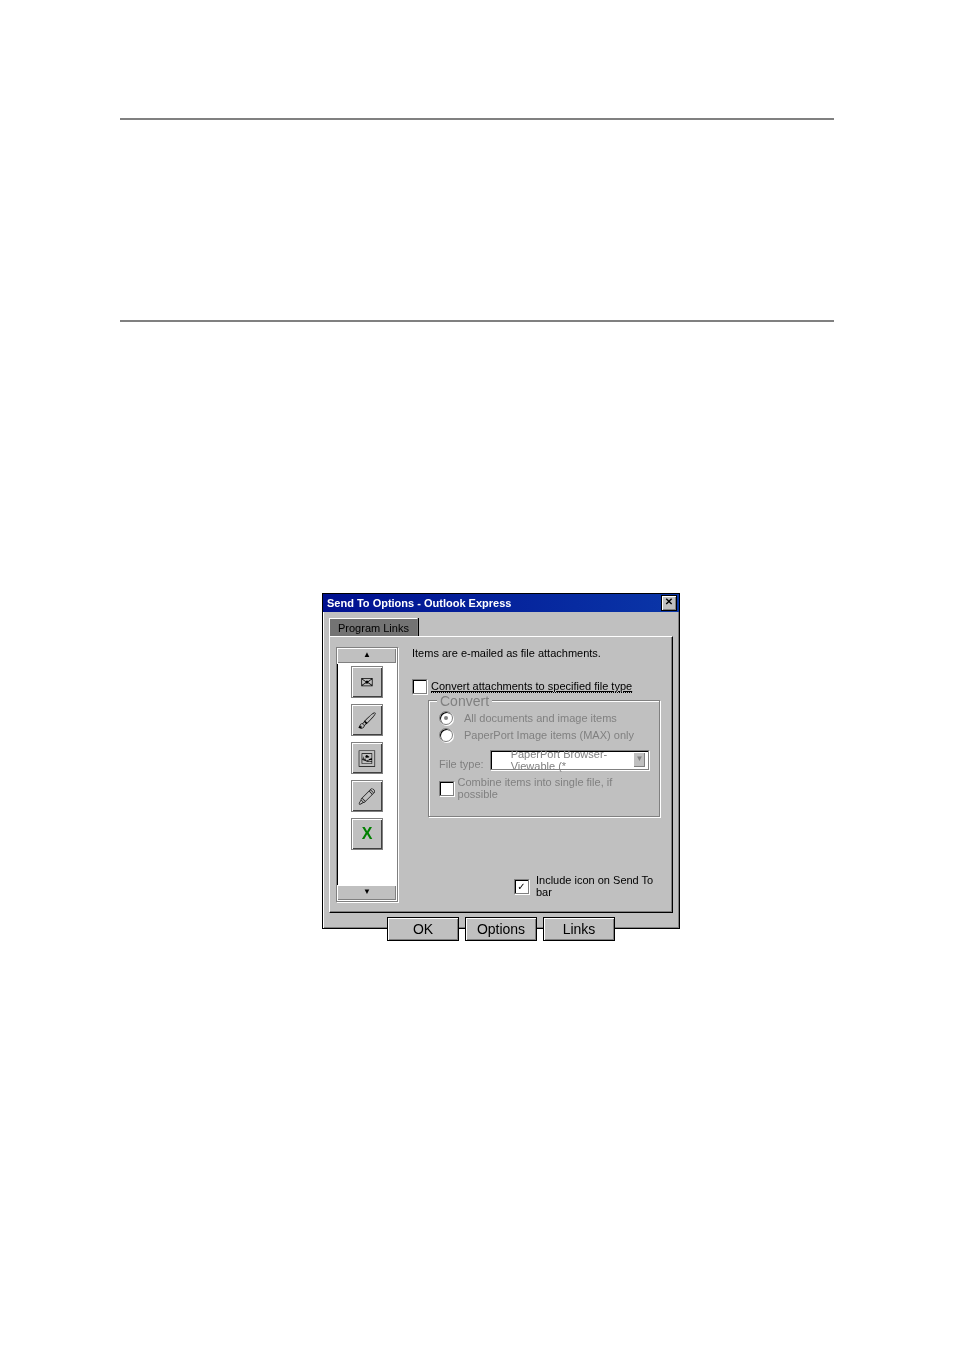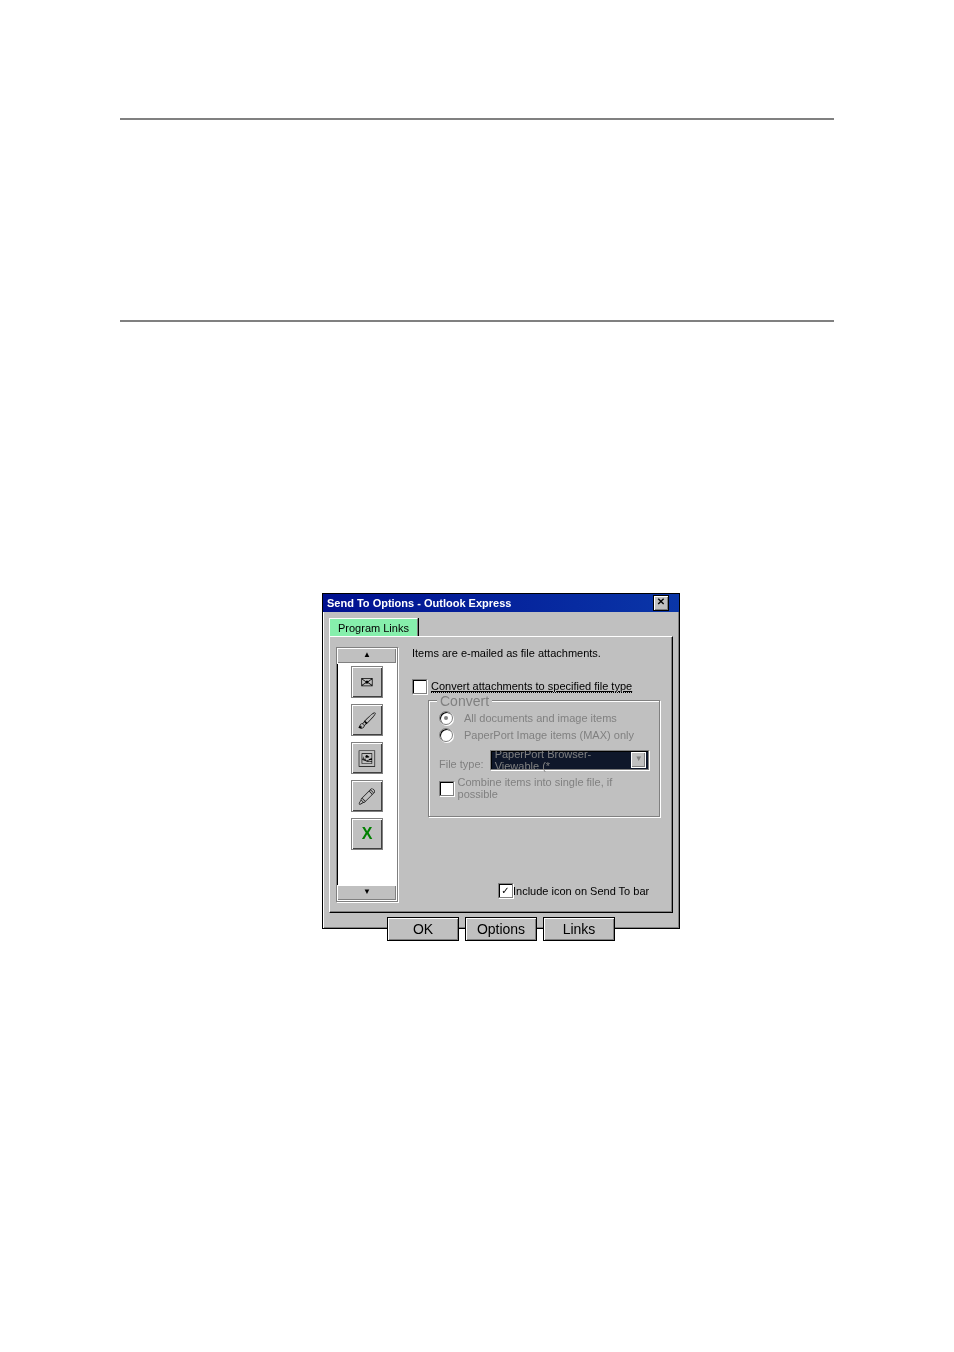--- a/index.html
+++ b/index.html
@@ -38,21 +38,21 @@
     font-family: Tahoma, "MS Sans Serif", sans-serif;
     font-size: 11px;
   }
   .titlebar {
     height: 18px;
     background: linear-gradient(to right, #001090, #0a36a8);
     color: #fff;
     display: flex;
     align-items: center;
     justify-content: space-between;
-    padding: 0 10px 0 4px;
+    padding: 0 2px 0 4px;
     font-weight: bold;
   }
   .title-text { white-space: nowrap; }
   .close-box {
     width: 14px; height: 14px;
     background: #c0c0c0;
     border: 1px solid #000;
     box-shadow: inset 1px 1px 0 #fff, inset -1px -1px 0 #808080;
     color: #000;
     font-size: 10px;
@@ -64,21 +64,21 @@
     margin: 6px 6px 0 6px;
     position: relative;
     height: 18px;
   }
   .tab {
     position: absolute; left:0; top:0;
     height: 18px;
     padding: 0 8px;
     display: inline-flex;
     align-items: center;
-    background: #86efac;
+    background: #737373;
     border-top: 1px solid #fff;
     border-left: 1px solid #fff;
     border-right: 1px solid #808080;
     box-shadow: 1px 0 0 #000;
     font-size: 11px;
   }
   .tabpanel {
     margin: 0 6px 0 6px;
     height: 275px;
     background: #c0c0c0;
@@ -168,41 +168,41 @@
     box-shadow: inset 1px 1px 0 #000, 1px 1px 0 #fff;
     background:#fff;
     display:inline-flex; align-items:center; justify-content:center;
   }
   .radio.selected::after{
     content:""; width:4px; height:4px; border-radius:50%; background:#808080;
   }
   .field-row { display:flex; align-items:flex-end; gap:6px; margin:8px 0 6px 0; }
   .combo {
     flex:1; height:18px;
-    background:#0f172a;
+    background:#ffffff;
     border:1px solid #808080;
     box-shadow: inset 1px 1px 0 #000, 1px 1px 0 #fff;
     display:flex; align-items:center;
-    padding:0 2px 0 4px;
+    padding:0 2px 0 20px;
     color:#808080;
     position:relative;
   }
   .combo .dd {
     width:14px; height:14px;
     margin-left:auto;
     background:#c0c0c0;
     border:1px solid #fff;
     box-shadow: inset -1px -1px 0 #808080;
     text-align:center; font-size:8px; line-height:12px;
   }
   .include-row {
     position:absolute;
-    left: 100px;
+    left: 116px;
     bottom: 14px;
-    display:flex; align-items:center; gap:0;
+    display:flex; align-items:center; gap:7px;
   }
   .button-row {
     display:flex;
     gap:6px;
     justify-content:center;
     margin-top:4px;
   }
   .btn {
     width:70px; height:22px;
     background:#c0c0c0;

